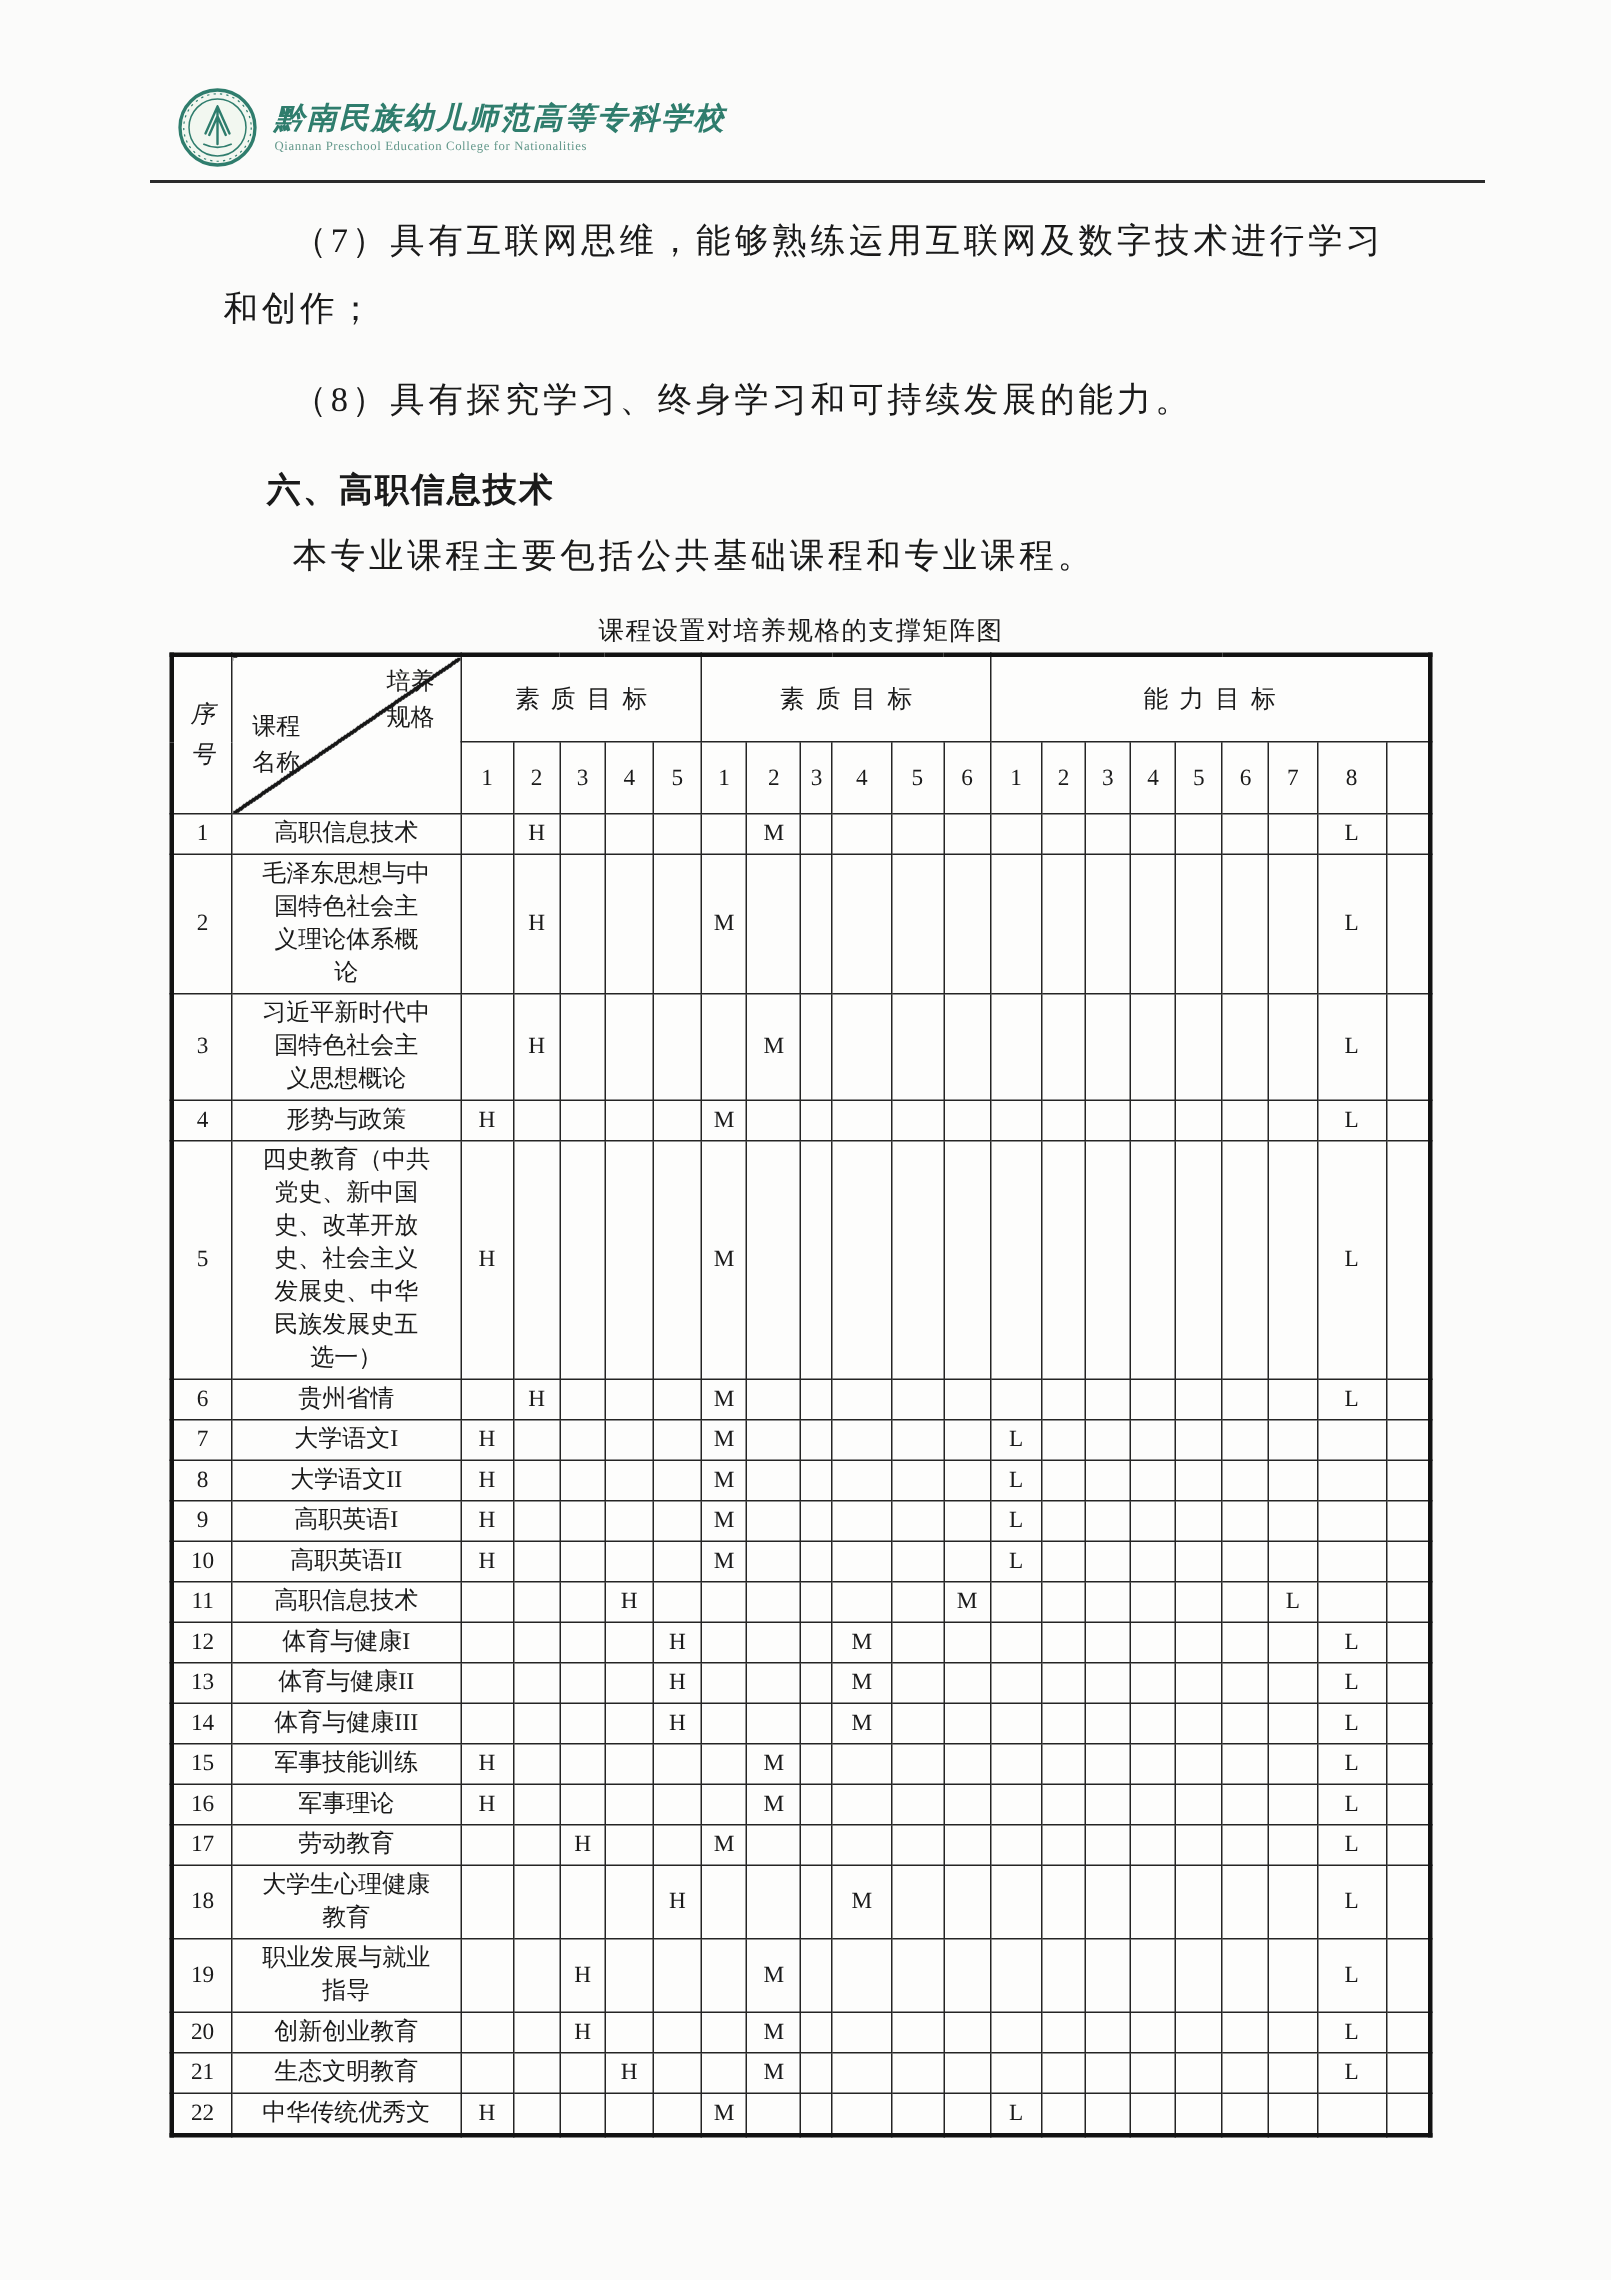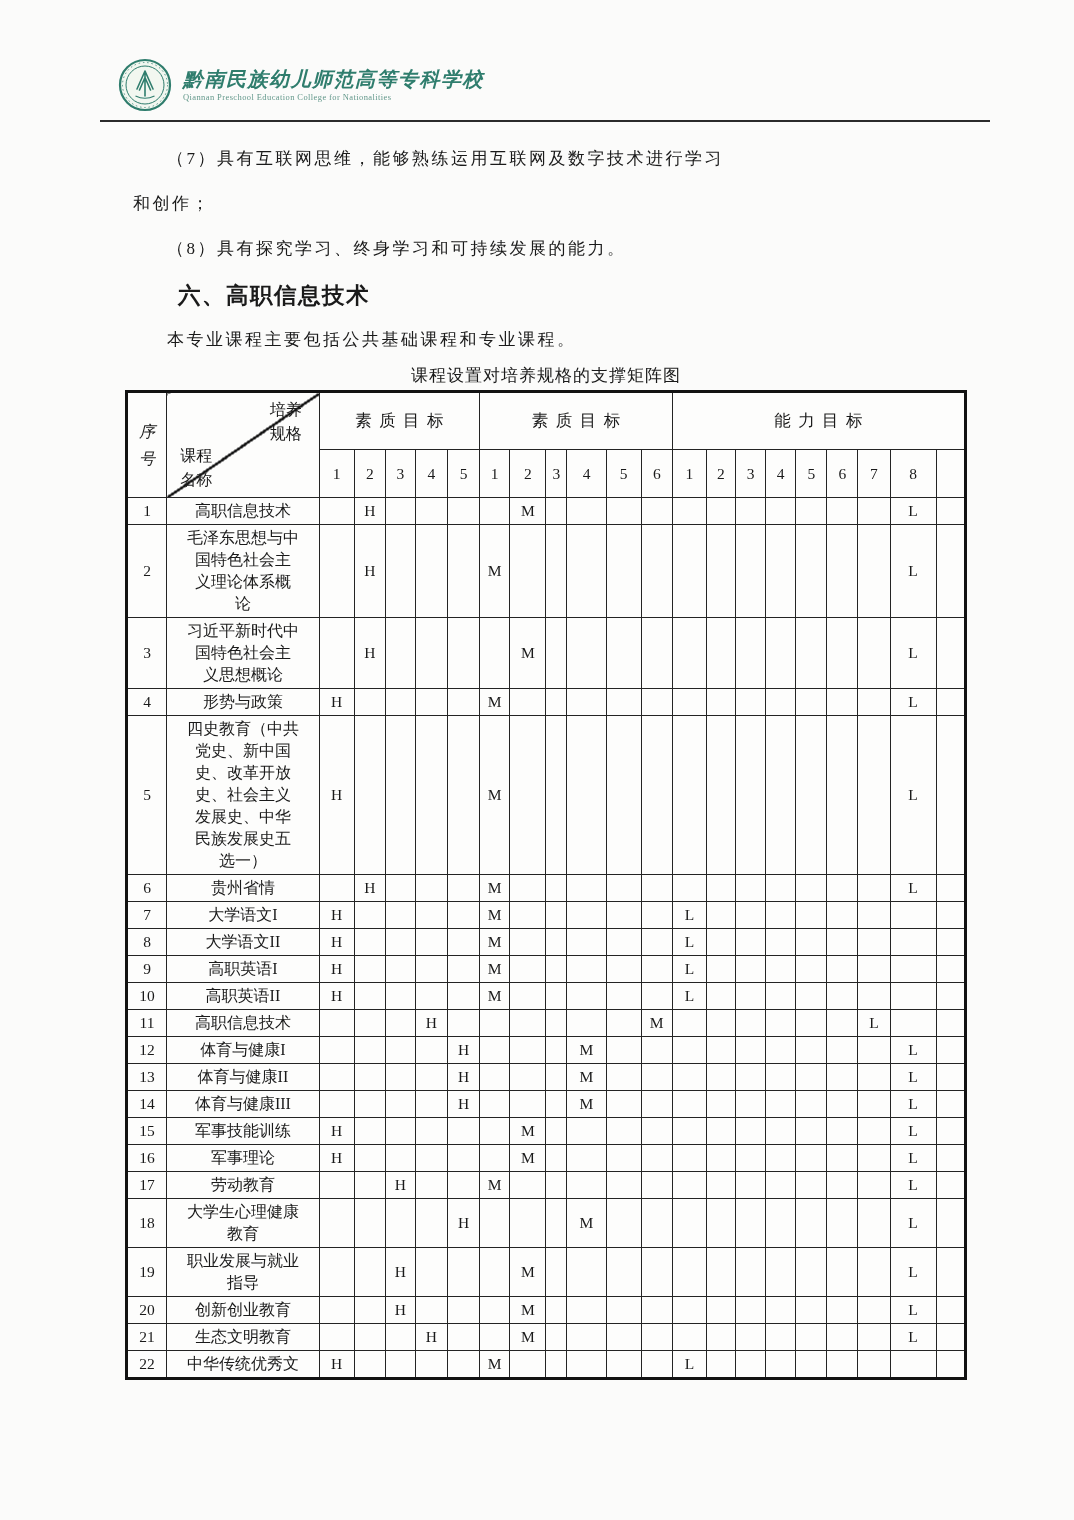--- a/index.html
+++ b/index.html
@@ -16,52 +16,52 @@
   .brand { display:flex; align-items:center; gap:11px; margin-left:18px; height:58px; }
   .seal { flex:0 0 auto; }
   .brand-text { display:flex; flex-direction:column; justify-content:center; }
   .brand-cn { font-size:20px; font-weight:bold; color:#2f7d6d; letter-spacing:1.5px; line-height:24px; font-style:italic; }
   .brand-en { font-size:8.5px; color:#63988b; letter-spacing:0.4px; line-height:12px; }
   .header-rule { border-bottom:2.2px solid #2b2b2b; margin-top:6px; width:890px; }
 
   
   .text-block { margin-left:33px; margin-top:14px; width:844px; }
   .para {
-    font-size:17px; line-height:45px; letter-spacing:2.5px;
-    white-space:pre-line; text-indent:2em; margin:0;
+    font-size:23px; line-height:45px; letter-spacing:2.5px;
+    white-space:pre-line; text-indent:2em; margin:16px;
   }
   .section-heading {
     font-family:"Liberation Sans", sans-serif; font-weight:bold;
     font-size:22.5px; line-height:43px; letter-spacing:1.5px;
     text-indent:2em; margin:3px 0 0 0;
   }
   .intro { margin-top:0; }
 
   
-  .table-wrap { margin-left:25px; margin-top:2px; width:842px; }
+  .table-wrap { margin-left:13px; margin-top:2px; width:842px; }
   .caption { text-align:center; font-size:17px; letter-spacing:1px; line-height:24px; margin-bottom:2px; }
   table.matrix {
     border-collapse:collapse; table-layout:fixed; width:842px;
     border:3px solid #121212; background:#fdfdfc;
   }
   .matrix th, .matrix td {
     border:1px solid #242424; padding:0; text-align:center; vertical-align:middle;
     font-weight:normal; overflow:hidden;
   }
   th.group { height:56px; font-size:16.5px; letter-spacing:0.45em; text-indent:0.45em; }
   th.num   { height:47px; font-size:15.5px; }
   th.seq-h { font-size:16px;font-style:italic; }
   th.seq-h span { display:block; width:1.15em; margin:0 auto; word-break:break-all; line-height:1.7; }
   th.corner { position:relative; padding:0;
     background-image:linear-gradient(to bottom right,
       transparent calc(50% - 1.3px), #161616 calc(50% - 1.3px),
       #161616 calc(50% + 1.3px), transparent calc(50% + 1.3px));
   }
   th.corner .tr-label { position:absolute; top:5px; right:17px; font-size:16px; line-height:1.5; white-space:pre-line; text-align:center; }
-  th.corner .bl-label { position:absolute; bottom:5px; left:13px; font-size:16px; line-height:1.5; white-space:pre-line; text-align:center; }
+  th.corner .bl-label { position:absolute; bottom:21px; left:13px; font-size:16px; line-height:1.5; white-space:pre-line; text-align:center; }
   td.seq  { font-size:15.5px; height:26px; }
   td.course { font-size:16px; line-height:22px; padding:2px 1px; white-space:pre-line; }
   td.mark { font-size:15.5px; }
 </style>
 </head>
 <body>
 
 <div class="page">
 
   <header>

